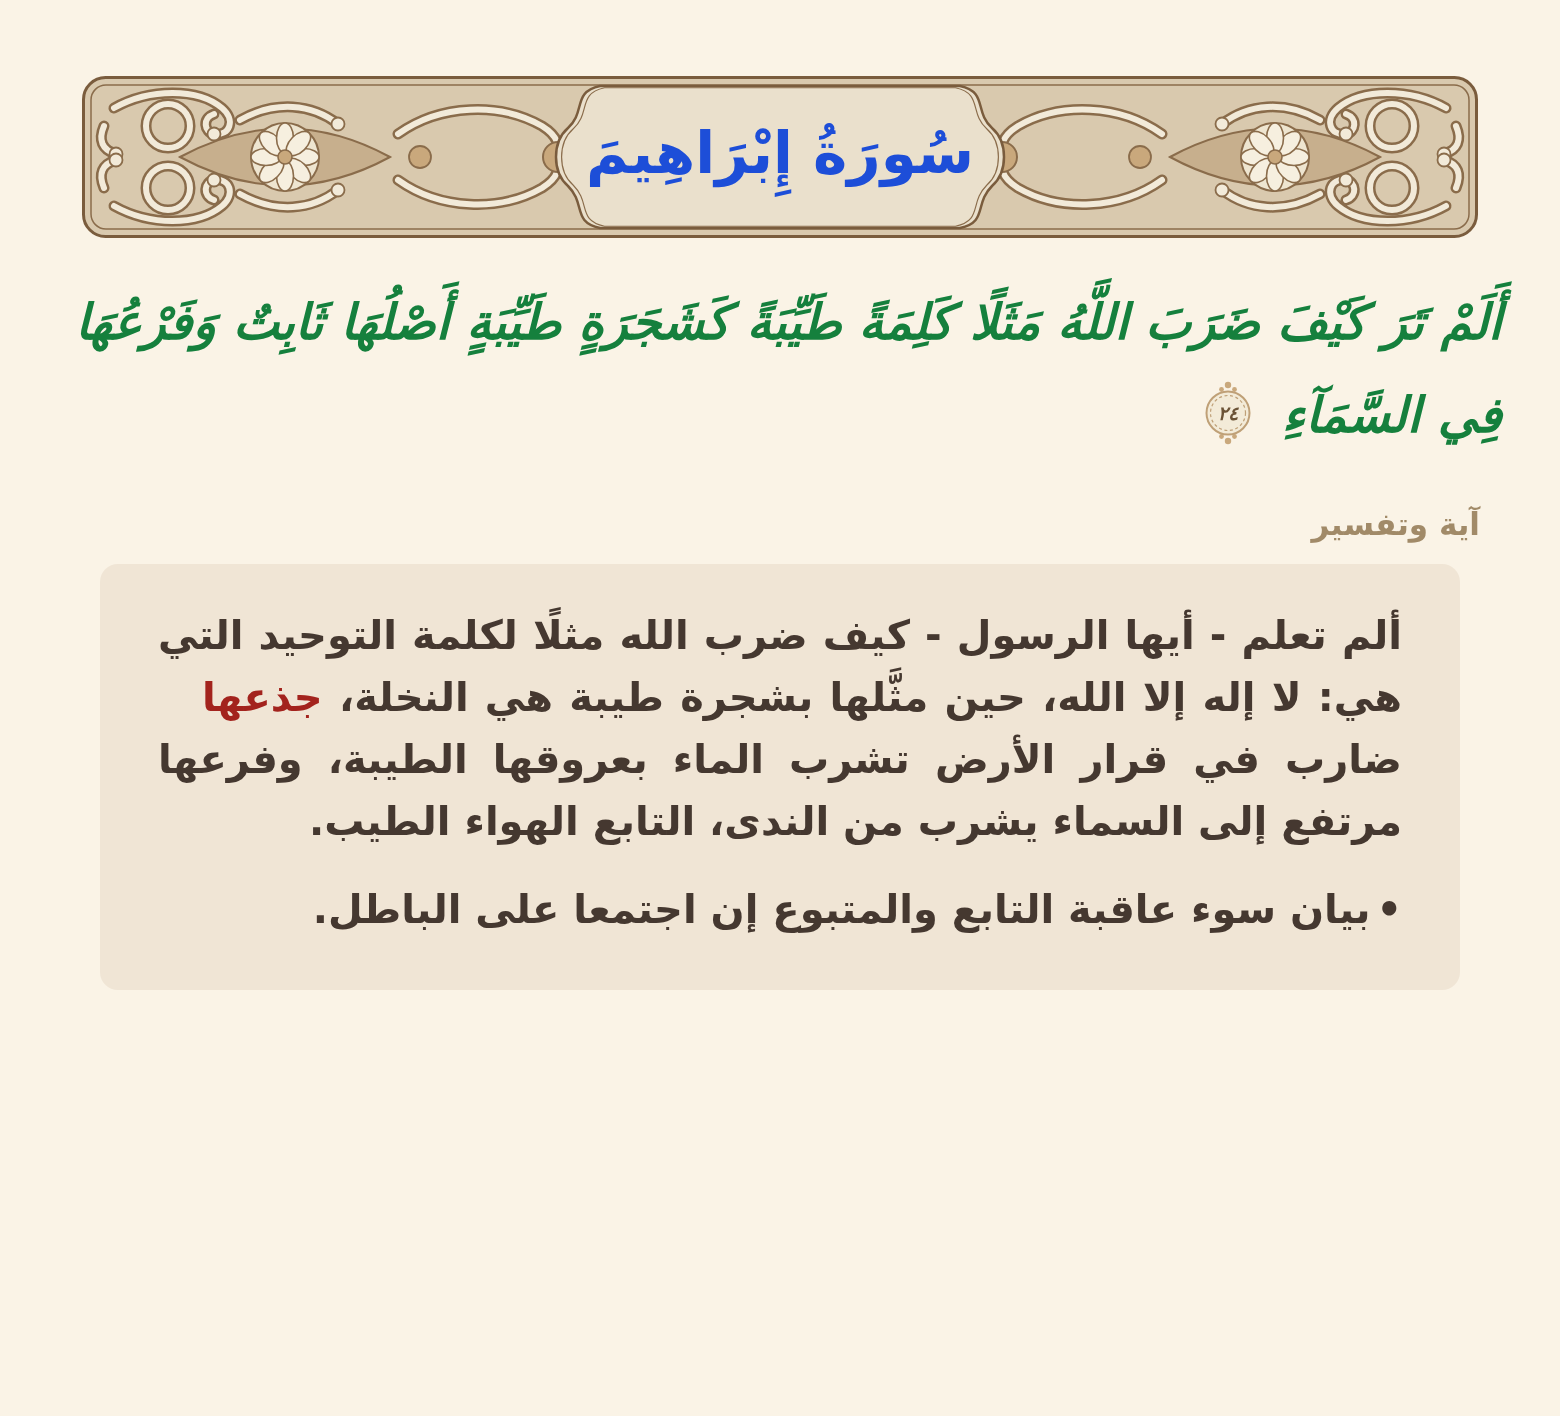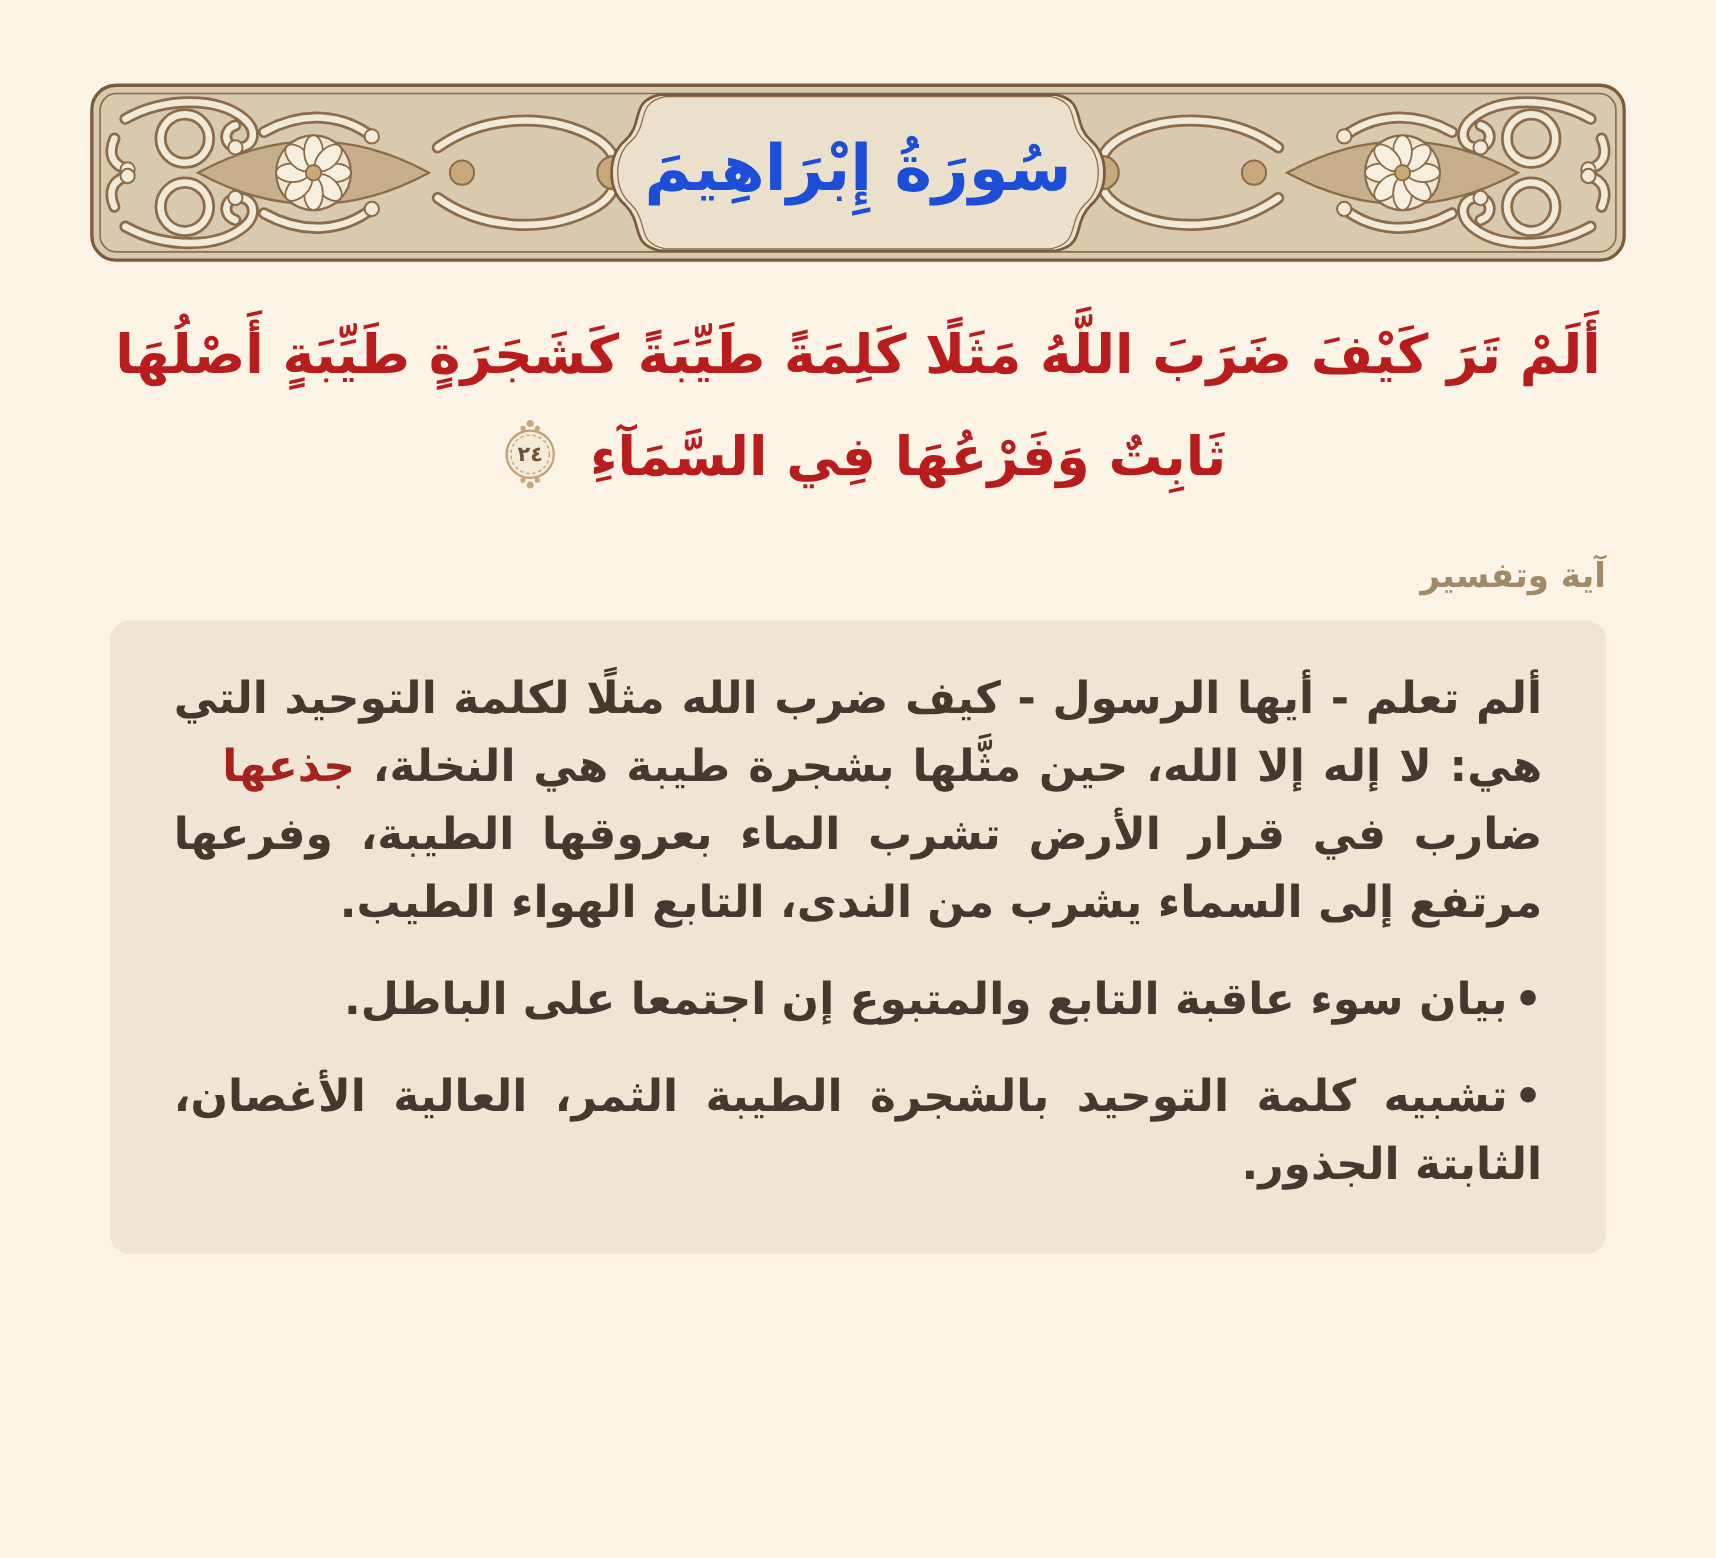--- a/index.html
+++ b/index.html
@@ -22,30 +22,31 @@
   .olc{fill:#f2ead9;stroke:#8a6c4b;stroke-width:1.8;}
   .banner-title{
     position:absolute;inset:0;
     display:flex;align-items:center;justify-content:center;
     font-size:58px;font-weight:bold;color:#1d4ed8;
     padding-bottom:8px;letter-spacing:1px;
   }
   
   .verse{
     margin:36px 58px 0;
-    text-align:center;
+    text-align:right;
     font-size:49px;
     font-weight:bold;
-    color:#b91c1c;
+    color:#15803d;
     line-height:1.9;
+    font-style:italic;
   }
   .medallion{display:inline-block;vertical-align:-14px;margin:0 10px;}
   
   .section-label{
-    margin:44px 100px 22px 0;
+    margin:44px 80px 22px 0;
     text-align:right;
     font-size:31px;
     font-weight:bold;
     color:#a18a68;
   }
   
   .card{
     margin:0 100px 26px;
     background:#f0e5d5;
     border-radius:18px;
@@ -144,15 +145,14 @@
     <text x="27" y="33" text-anchor="middle" dominant-baseline="central" font-size="19" font-weight="bold" fill="#6b5336">٢٤</text>
   </svg>
 </div>
 
 <div class="section-label">آية وتفسير</div>
 
 <div class="card">
   <p><span>ألم تعلم - أيها الرسول - كيف ضرب الله مثلًا لكلمة التوحيد التي هي: لا إله إلا الله، حين مثَّلها بشجرة طيبة هي النخلة، </span><span class="hl">جذعها</span><span> ضارب في قرار الأرض تشرب الماء بعروقها الطيبة، وفرعها مرتفع إلى السماء يشرب من الندى، التابع الهواء الطيب.</span></p>
   <ul class="bullets">
     <li><span class="bullet-dot">•</span><span>بيان سوء عاقبة التابع والمتبوع إن اجتمعا على الباطل.</span></li>
-    <li><span class="bullet-dot">•</span><span>تشبيه كلمة التوحيد بالشجرة الطيبة الثمر، العالية الأغصان، الثابتة الجذور.</span></li>
   </ul>
 </div>
 
 </body></html>

